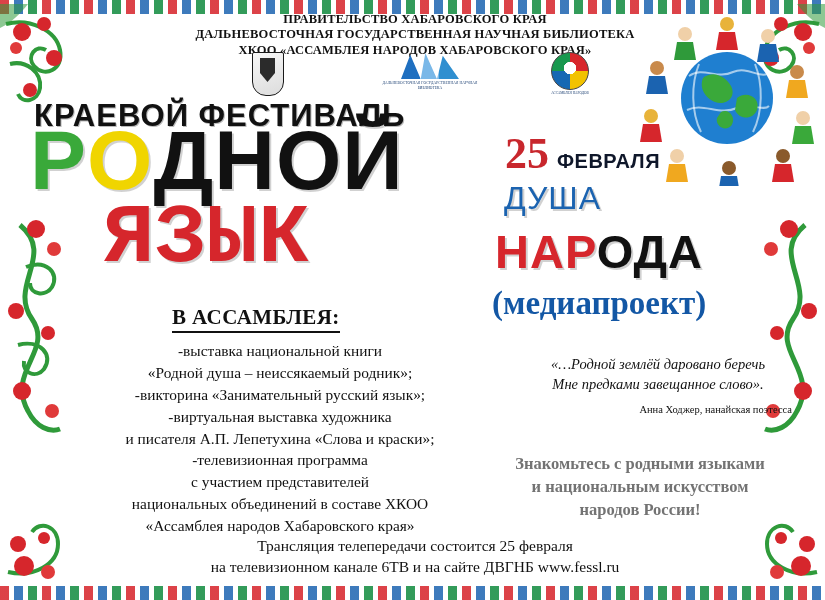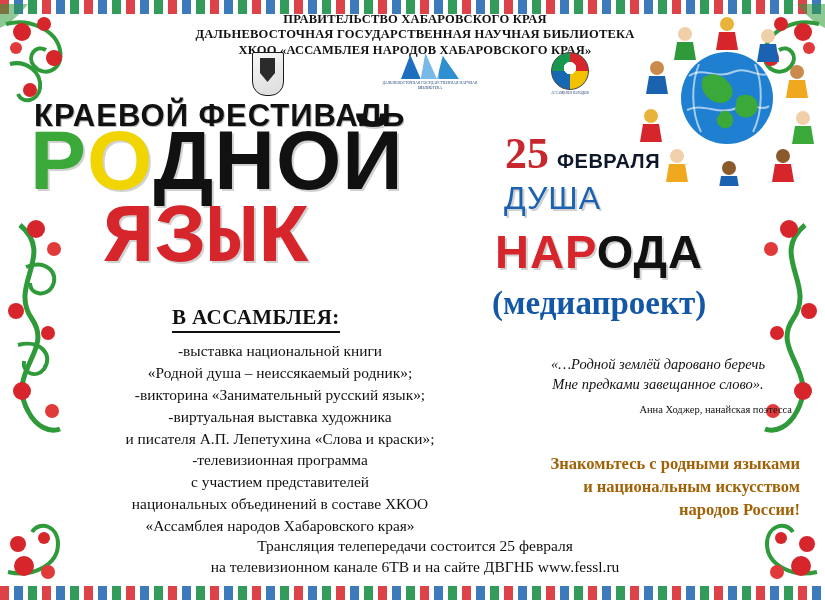--- a/index.html
+++ b/index.html
@@ -259,26 +259,26 @@
     text-align: right;
     font-family: "Liberation Serif", serif;
     font-size: 10.5px;
     color: #111;
   }
   .cta {
     position: absolute;
     top: 452px;
     left: 480px;
     width: 320px;
-    text-align: right;
+    text-align: center;
     font-family: "Liberation Serif", serif;
     font-weight: bold;
     font-size: 16.5px;
     line-height: 1.4;
-    color: #a16207;
+    color: #737373;
   }
 
   
   .program-title {
     position: absolute;
     top: 305px;
     left: 172px;
     font-family: "Liberation Serif", serif;
     font-weight: bold;
     font-size: 21px;

